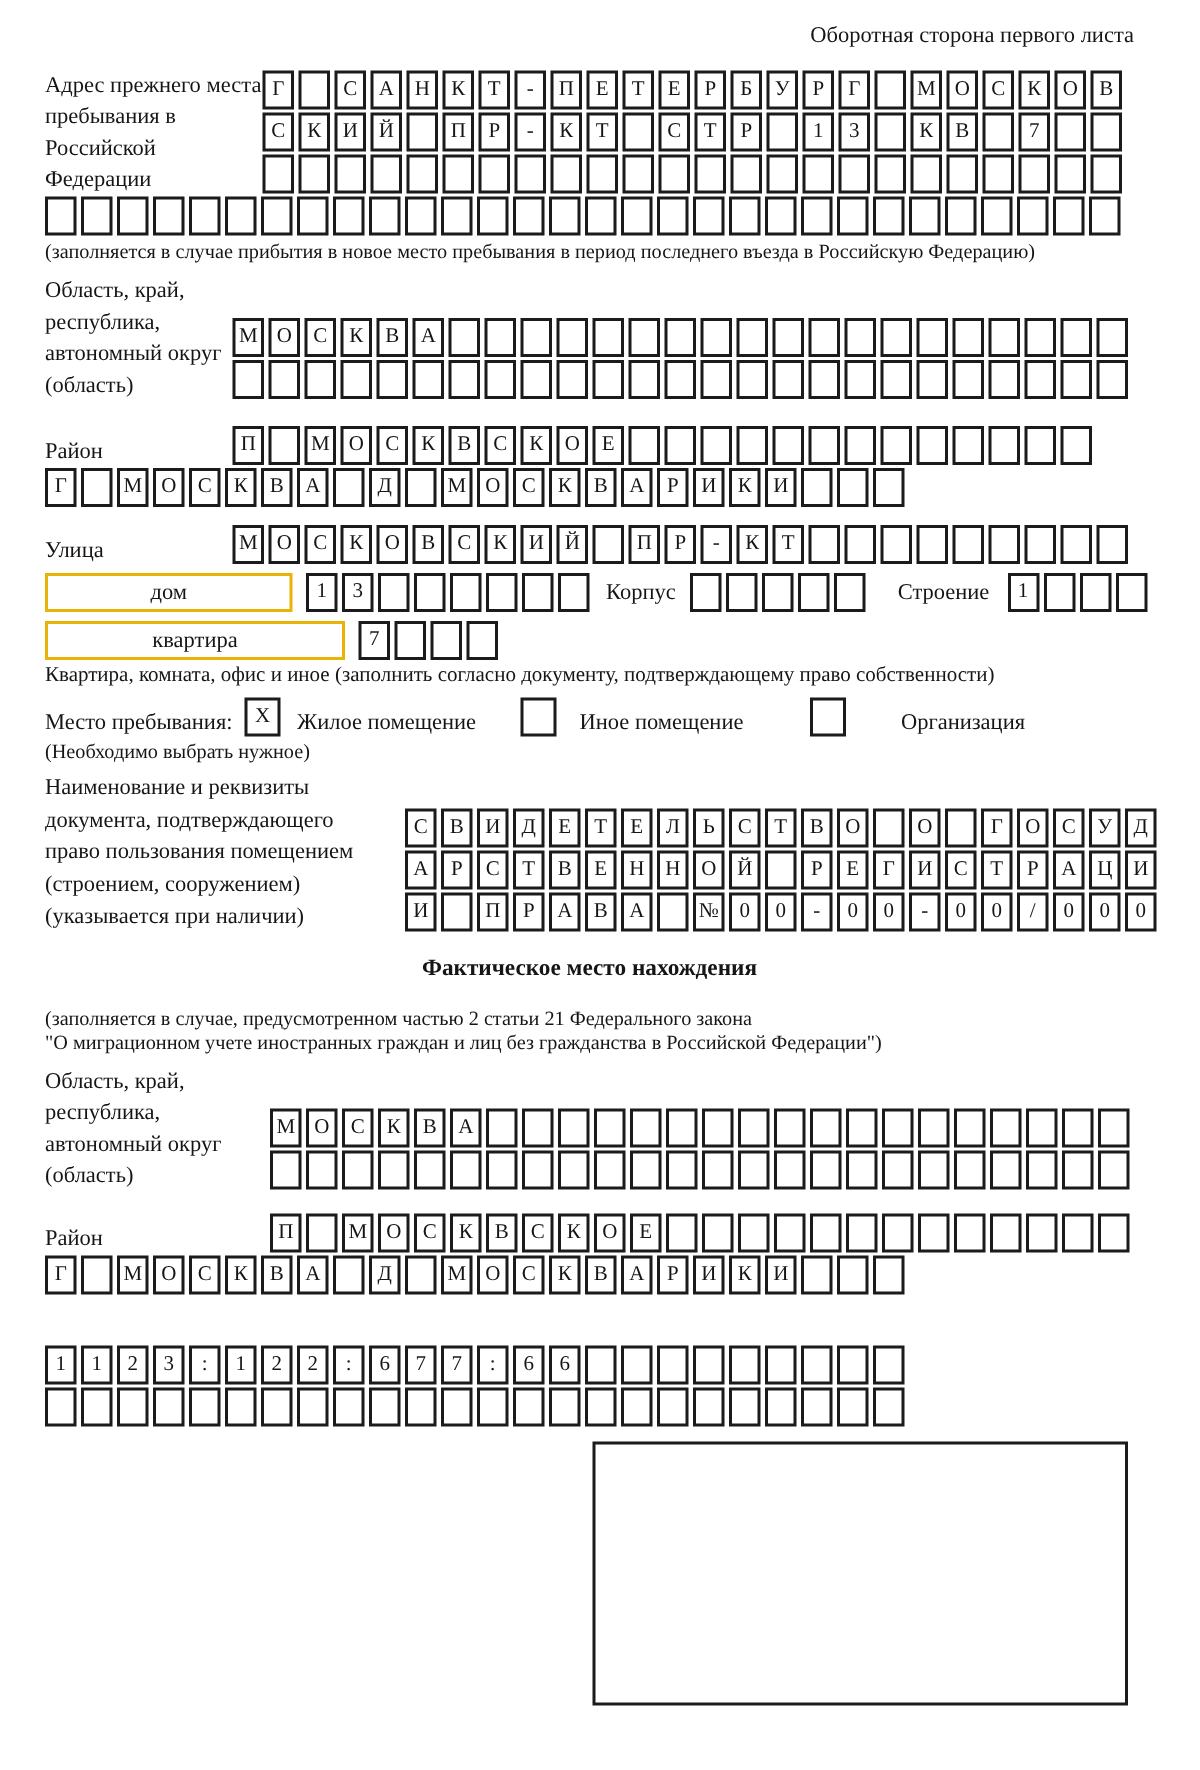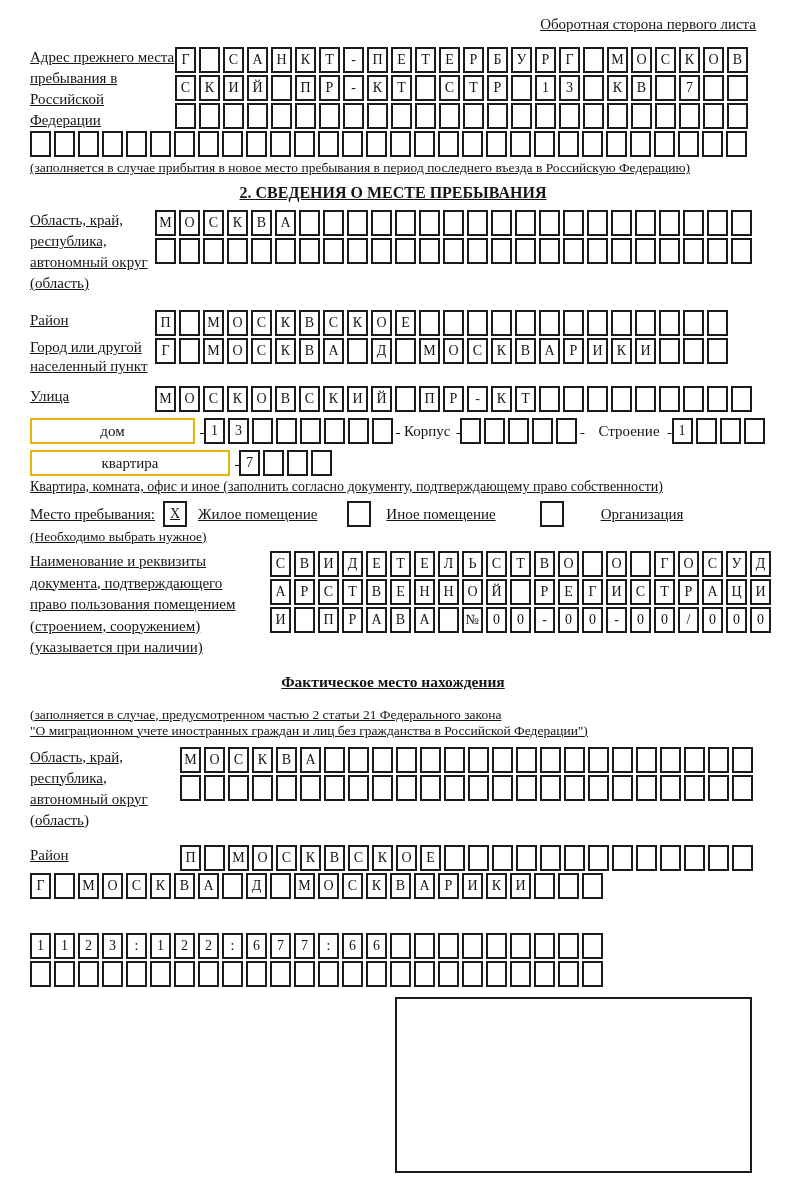--- a/index.html
+++ b/index.html
@@ -1,35 +1,35 @@
 <!DOCTYPE html>
 <html><head>
 <meta charset="utf-8">
 <style>
   html,body{margin:0;padding:0;background:#fff;}
   body{width:800px;height:1180px;overflow:hidden;color:#151515;
        font-family:"Liberation Serif","DejaVu Serif",serif;}
-  .page{box-sizing:border-box;width:800px;height:1180px;padding:16px 44px 0 30px;position:relative;text-decoration:underline;}
+  .page{box-sizing:border-box;width:800px;height:1180px;padding:16px 44px 0 30px;position:relative;}
   .hdr-right{text-align:right;font-size:15px;margin-bottom:14px;}
   
   .cb{display:inline-block;box-sizing:border-box;width:21px;height:26px;border:2px solid #1b1b1b;
       margin-right:3px;font-size:14px;line-height:22px;text-align:center;vertical-align:top;background:#fff;}
   .box-row{white-space:nowrap;height:26px;margin-bottom:2px;}
-  .frow{display:flex;align-items:flex-start;}
+  .frow{display:flex;align-items:flex-end;}
   .flabel{font-size:15px;line-height:21px;flex:0 0 auto;}
   .note{font-size:13.5px;margin:3px 0 8px 0;}
   .h2{font-size:16px;font-weight:bold;text-align:center;margin:6px 0 8px 0;}
   .h3{font-size:15.5px;font-weight:bold;text-align:center;margin:14px 0 16px 0;}
   .caption{font-size:14px;margin:1px 0 6px 0;}
   .widebox{box-sizing:border-box;height:26px;border:2px solid #eab308;text-align:center;
            font-size:15px;line-height:22px;display:inline-block;vertical-align:top;margin-right:5px;}
   .dom-box{width:165px;}
   .kv-box{width:200px;}
   .inline-lb{font-size:15px;line-height:26px;display:inline-block;vertical-align:top;}
-  .prem-row{display:flex;align-items:center;font-size:15px;margin-top:4px;}
+  .prem-row{display:flex;align-items:flex-end;font-size:15px;margin-top:4px;}
   .chk{width:24px;}
   .stamp-wrap{margin-left:365px;margin-top:8px;width:360px;}
   .stamp-box{box-sizing:border-box;width:357px;height:176px;border:2px solid #1b1b1b;} 
 </style>
 </head>
 <body>
 
 <div class="page">
 
   <div class="hdr-right">Оборотная сторона первого листа</div>
@@ -38,37 +38,35 @@
     <div class="flabel" style="width:145px;">Адрес прежнего места пребывания в Российской Федерации</div>
     <div>
       <div class="box-row"><span class="cb">Г</span><span class="cb"></span><span class="cb">С</span><span class="cb">А</span><span class="cb">Н</span><span class="cb">К</span><span class="cb">Т</span><span class="cb">-</span><span class="cb">П</span><span class="cb">Е</span><span class="cb">Т</span><span class="cb">Е</span><span class="cb">Р</span><span class="cb">Б</span><span class="cb">У</span><span class="cb">Р</span><span class="cb">Г</span><span class="cb"></span><span class="cb">М</span><span class="cb">О</span><span class="cb">С</span><span class="cb">К</span><span class="cb">О</span><span class="cb">В</span></div>
       <div class="box-row"><span class="cb">С</span><span class="cb">К</span><span class="cb">И</span><span class="cb">Й</span><span class="cb"></span><span class="cb">П</span><span class="cb">Р</span><span class="cb">-</span><span class="cb">К</span><span class="cb">Т</span><span class="cb"></span><span class="cb">С</span><span class="cb">Т</span><span class="cb">Р</span><span class="cb"></span><span class="cb">1</span><span class="cb">3</span><span class="cb"></span><span class="cb">К</span><span class="cb">В</span><span class="cb"></span><span class="cb">7</span><span class="cb"></span><span class="cb"></span></div>
       <div class="box-row"><span class="cb"></span><span class="cb"></span><span class="cb"></span><span class="cb"></span><span class="cb"></span><span class="cb"></span><span class="cb"></span><span class="cb"></span><span class="cb"></span><span class="cb"></span><span class="cb"></span><span class="cb"></span><span class="cb"></span><span class="cb"></span><span class="cb"></span><span class="cb"></span><span class="cb"></span><span class="cb"></span><span class="cb"></span><span class="cb"></span><span class="cb"></span><span class="cb"></span><span class="cb"></span><span class="cb"></span></div>
     </div>
   </div>
   <div class="box-row"><span class="cb"></span><span class="cb"></span><span class="cb"></span><span class="cb"></span><span class="cb"></span><span class="cb"></span><span class="cb"></span><span class="cb"></span><span class="cb"></span><span class="cb"></span><span class="cb"></span><span class="cb"></span><span class="cb"></span><span class="cb"></span><span class="cb"></span><span class="cb"></span><span class="cb"></span><span class="cb"></span><span class="cb"></span><span class="cb"></span><span class="cb"></span><span class="cb"></span><span class="cb"></span><span class="cb"></span><span class="cb"></span><span class="cb"></span><span class="cb"></span><span class="cb"></span><span class="cb"></span><span class="cb"></span></div>
   <div class="note">(заполняется в случае прибытия в новое место пребывания в период последнего въезда в Российскую Федерацию)</div>
 
-  <div class="h2">2. СВЕДЕНИЯ О МЕСТЕ ПРЕБЫВАНИЯ</div>
 
   <div class="frow">
     <div class="flabel" style="width:125px;">Область, край, республика, автономный округ (область)</div>
     <div>
       <div class="box-row"><span class="cb">М</span><span class="cb">О</span><span class="cb">С</span><span class="cb">К</span><span class="cb">В</span><span class="cb">А</span><span class="cb"></span><span class="cb"></span><span class="cb"></span><span class="cb"></span><span class="cb"></span><span class="cb"></span><span class="cb"></span><span class="cb"></span><span class="cb"></span><span class="cb"></span><span class="cb"></span><span class="cb"></span><span class="cb"></span><span class="cb"></span><span class="cb"></span><span class="cb"></span><span class="cb"></span><span class="cb"></span><span class="cb"></span></div>
       <div class="box-row"><span class="cb"></span><span class="cb"></span><span class="cb"></span><span class="cb"></span><span class="cb"></span><span class="cb"></span><span class="cb"></span><span class="cb"></span><span class="cb"></span><span class="cb"></span><span class="cb"></span><span class="cb"></span><span class="cb"></span><span class="cb"></span><span class="cb"></span><span class="cb"></span><span class="cb"></span><span class="cb"></span><span class="cb"></span><span class="cb"></span><span class="cb"></span><span class="cb"></span><span class="cb"></span><span class="cb"></span><span class="cb"></span></div>
     </div>
   </div>
 
   <div class="frow" style="margin-top:16px;">
     <div class="flabel" style="width:125px;">Район</div>
     <div class="box-row"><span class="cb">П</span><span class="cb"></span><span class="cb">М</span><span class="cb">О</span><span class="cb">С</span><span class="cb">К</span><span class="cb">В</span><span class="cb">С</span><span class="cb">К</span><span class="cb">О</span><span class="cb">Е</span><span class="cb"></span><span class="cb"></span><span class="cb"></span><span class="cb"></span><span class="cb"></span><span class="cb"></span><span class="cb"></span><span class="cb"></span><span class="cb"></span><span class="cb"></span><span class="cb"></span><span class="cb"></span><span class="cb"></span></div>
   </div>
 
   <div class="frow" style="margin-top:0;">
-    <div class="flabel" style="width:125px;line-height:19px;">Город или другой населенный пункт</div>
     <div class="box-row"><span class="cb">Г</span><span class="cb"></span><span class="cb">М</span><span class="cb">О</span><span class="cb">С</span><span class="cb">К</span><span class="cb">В</span><span class="cb">А</span><span class="cb"></span><span class="cb">Д</span><span class="cb"></span><span class="cb">М</span><span class="cb">О</span><span class="cb">С</span><span class="cb">К</span><span class="cb">В</span><span class="cb">А</span><span class="cb">Р</span><span class="cb">И</span><span class="cb">К</span><span class="cb">И</span><span class="cb"></span><span class="cb"></span><span class="cb"></span></div>
   </div>
 
   <div class="frow" style="margin-top:10px;">
     <div class="flabel" style="width:125px;">Улица</div>
     <div class="box-row"><span class="cb">М</span><span class="cb">О</span><span class="cb">С</span><span class="cb">К</span><span class="cb">О</span><span class="cb">В</span><span class="cb">С</span><span class="cb">К</span><span class="cb">И</span><span class="cb">Й</span><span class="cb"></span><span class="cb">П</span><span class="cb">Р</span><span class="cb">-</span><span class="cb">К</span><span class="cb">Т</span><span class="cb"></span><span class="cb"></span><span class="cb"></span><span class="cb"></span><span class="cb"></span><span class="cb"></span><span class="cb"></span><span class="cb"></span><span class="cb"></span></div>
   </div>
 
   <div style="margin-top:4px;white-space:nowrap;">
     <span class="widebox dom-box">дом</span>

